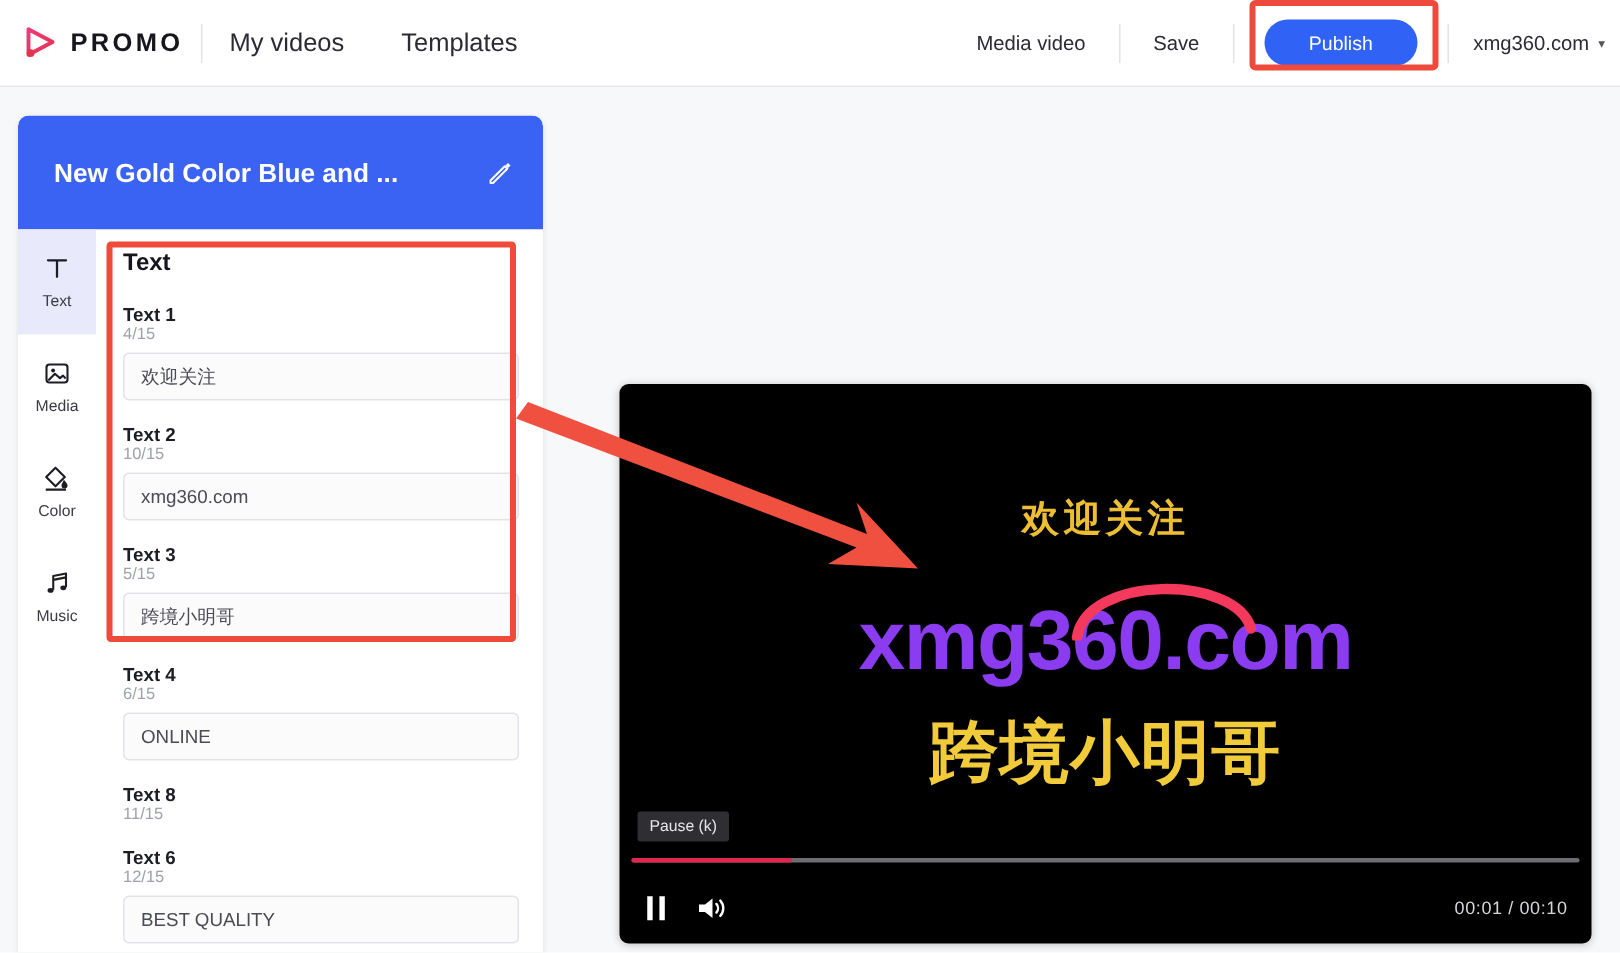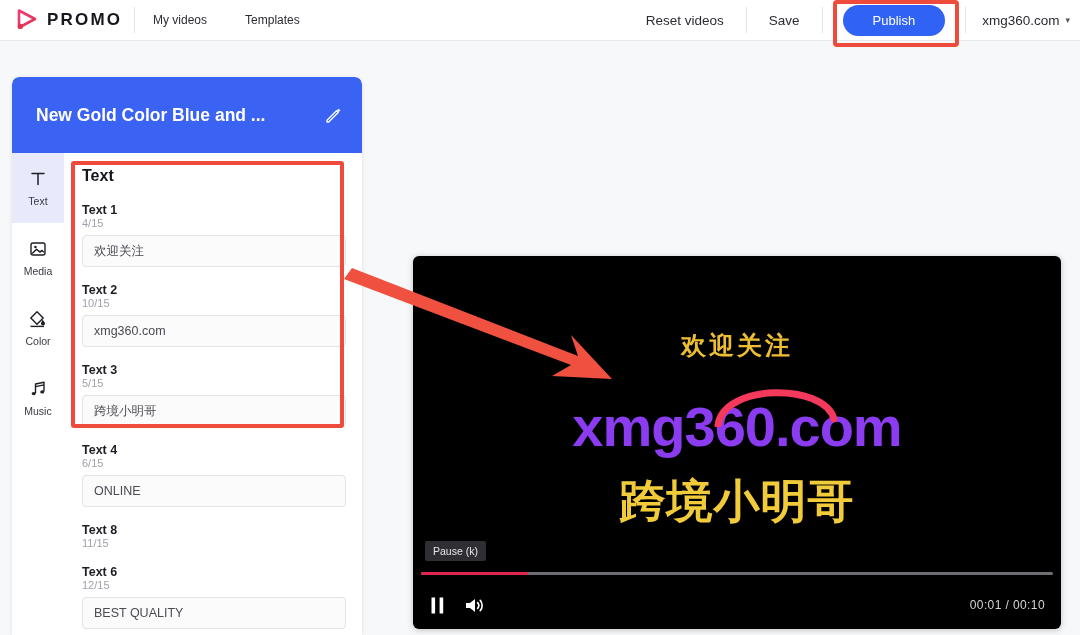--- a/index.html
+++ b/index.html
@@ -6,35 +6,35 @@
   html, body {
     width: 1080px; height: 635px;
     font-family: "Liberation Sans", sans-serif;
     background: #ffffff;
     overflow: hidden;
   }
   .app { position: relative; width: 1080px; height: 635px; background: #f7f8fa; }
 
   
   .header {
-    position: absolute; top: 0; left: 0; width: 1080px; height: 41px;
+    position: absolute; top: 0; left: 0; width: 1080px; height: 58px;
     background: #ffffff;
     border-bottom: 1px solid #e8e9ec;
     display: flex; align-items: center;
     z-index: 5;
   }
   .brand { display: flex; align-items: center; padding-left: 14px; width: 116px; }
   .brand-logo { width: 26px; height: 26px; position: relative; }
   .brand-name {
     font-size: 17px; font-weight: bold; letter-spacing: 2.2px;
     color: #16161d; margin-left: 7px;
   }
   .hdr-divider { width: 1px; height: 26px; background: #e3e4e8; margin: 0 18px; }
   .nav { display: flex; align-items: center; gap: 38px; }
-  .nav-item { font-size: 12px; color: #2b2b33; cursor: pointer; }
+  .nav-item { font-size: 17px; color: #2b2b33; cursor: pointer; }
   .hdr-right {
     margin-left: auto; display: flex; align-items: center; height: 41px;
   }
   .hdr-action { font-size: 13.5px; color: #2b2b33; cursor: pointer; padding: 0 22px; }
   .publish-wrap { padding: 0 20px; display: flex; align-items: flex-start; }
   .publish-btn {
     background: #2f62f5; color: #ffffff; border: none; border-radius: 20px;
     font-size: 13px; font-family: "Liberation Sans", sans-serif;
     padding: 8px 30px; cursor: pointer;
   }
@@ -171,21 +171,21 @@
       </span>
       <span class="brand-name">PROMO</span>
     </div>
     <div class="hdr-divider"></div>
     <div class="nav">
       <span class="nav-item">My videos</span>
       <span class="nav-item">Templates</span>
     </div>
 
     <div class="hdr-right">
-      <span class="hdr-action">Reset videos</span>
+      <span class="hdr-action">Media video</span>
       <div class="hdr-divider" style="margin:0;"></div>
       <span class="hdr-action">Save</span>
       <div class="hdr-divider" style="margin:0;"></div>
       <span class="publish-wrap">
         <button class="publish-btn">Publish</button>
       </span>
       <div class="hdr-divider" style="margin:0;"></div>
       <span class="user-wrap">
         <span class="user-name">xmg360.com</span>
         <span class="chev">▾</span>

